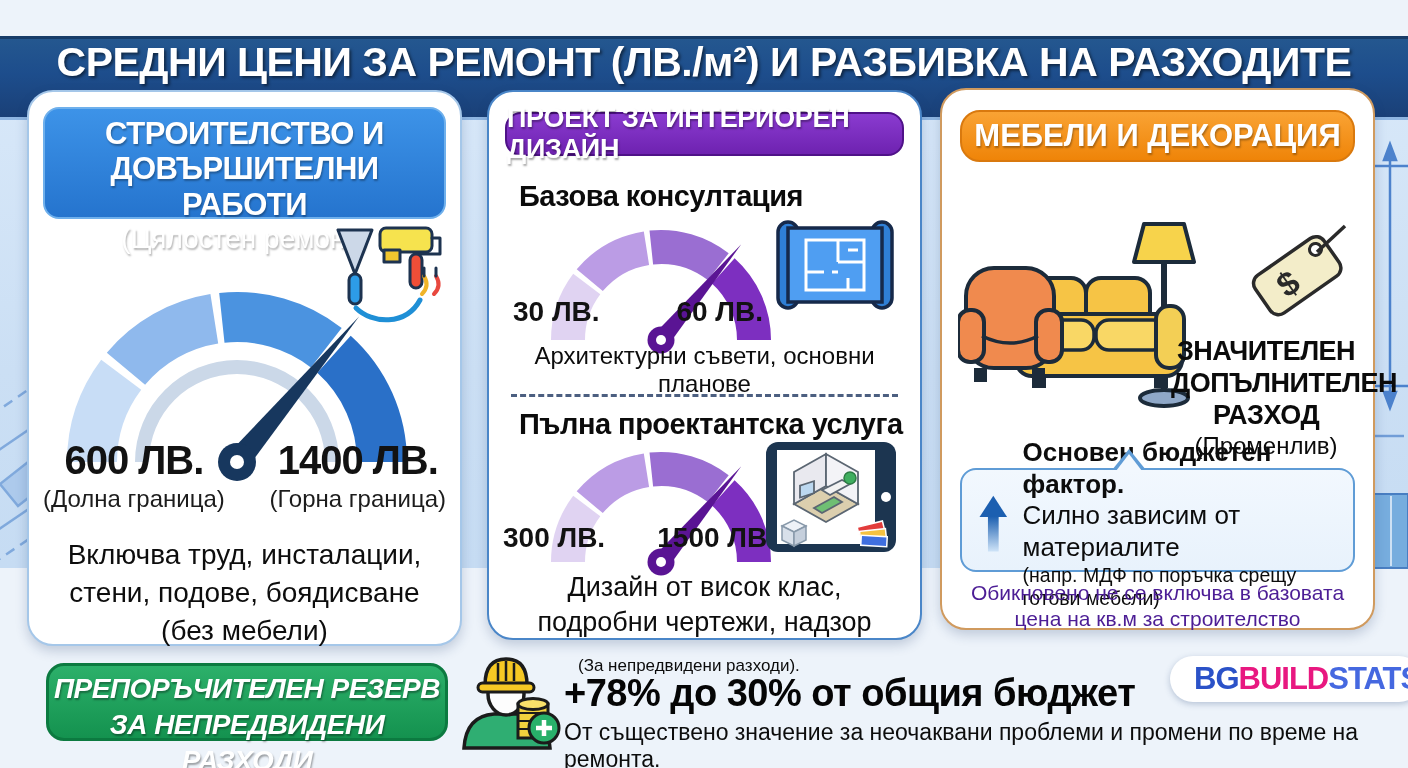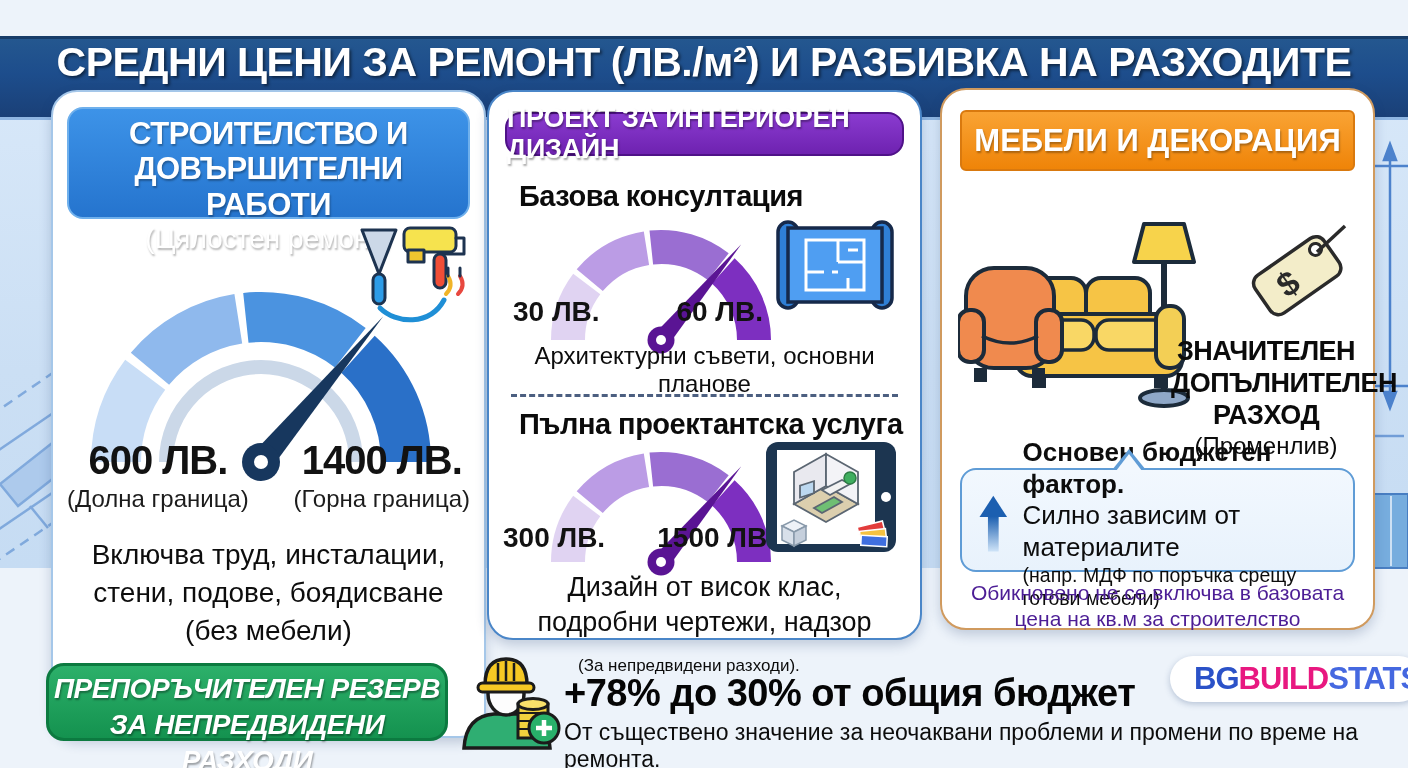--- a/index.html
+++ b/index.html
@@ -16,21 +16,21 @@
 
   
   .bg-band{position:absolute;left:0;top:76px;width:100%;height:492px;
     background:linear-gradient(180deg,#d8e8f9 0%,#cbdff4 60%,#c6dcf3 100%);}
   .bp-left{position:absolute;left:0;top:280px;opacity:.85;}
   .bp-right{position:absolute;right:0;top:60px;opacity:.9;}
 
   
   .card{position:absolute;background:#fff;border-radius:26px;box-sizing:border-box;
     box-shadow:0 5px 12px rgba(30,60,110,.22);}
-  .card1{left:51px;top:90px;width:435px;height:648px;border:2px solid #a5c7e9;}
+  .card1{left:27px;top:90px;width:435px;height:556px;border:2px solid #a5c7e9;}
   .card2{left:487px;top:90px;width:435px;height:550px;border:2px solid #4a86c8;}
   .card3{left:940px;top:88px;width:435px;height:542px;border:2px solid #d09a5e;}
 
   
   .c1-header{position:absolute;top:15px;left:14px;right:14px;height:112px;border-radius:16px;
     background:linear-gradient(180deg,#3d93e8,#2574ce);border:2px solid #6fb0ec;
     color:#fff;text-align:center;padding-top:7px;box-sizing:border-box;
     text-shadow:1px 2px 2px rgba(0,0,0,.3);}
   .c1-header .t{font-size:31px;font-weight:bold;line-height:1.14;letter-spacing:-0.5px;}
   .c1-header .s{font-size:28px;line-height:1.2;}
@@ -56,21 +56,21 @@
   .g-labels{position:absolute;display:flex;justify-content:space-between;font-size:28px;font-weight:bold;color:#121212;}
   .g2a-labels{top:204px;left:24px;width:250px;}
   .g2b-labels{top:430px;left:14px;width:272px;}
   .bp-icon{position:absolute;right:24px;top:120px;}
   .tab-icon{position:absolute;right:20px;top:346px;}
   .c2-d1{position:absolute;top:250px;left:0;right:0;text-align:center;font-size:24px;color:#0d0d0d;}
   .c2-div{position:absolute;top:302px;left:22px;right:22px;border-top:3px dashed #4c5f80;}
   .c2-d2{position:absolute;top:478px;left:40px;right:40px;text-align:center;font-size:27px;color:#0d0d0d;line-height:1.3;}
 
   
-  .c3-pill{position:absolute;top:20px;left:18px;right:18px;height:61px;border-radius:6px;
+  .c3-pill{position:absolute;top:20px;left:18px;right:18px;height:52px;border-radius:20px;
     background:linear-gradient(180deg,#f9a334,#ef8408);border:2px solid #d9790e;
     color:#fff;font-size:31px;font-weight:bold;display:flex;align-items:center;justify-content:center;
     box-sizing:border-box;text-shadow:1px 2px 2px rgba(0,0,0,.3);}
   .furn-icon{position:absolute;left:16px;top:128px;}
   .tag-icon{position:absolute;right:22px;top:124px;}
   .c3-cost{position:absolute;right:12px;top:246px;width:190px;text-align:center;color:#0b0b0b;}
   .c3-cost .l{font-size:27px;font-weight:bold;line-height:1.18;letter-spacing:-0.5px;}
   .c3-cost .cap{font-size:24px;margin-top:0;}
   .callout{position:absolute;left:18px;right:18px;top:378px;height:104px;border:2.5px solid #5f9cd6;
     border-radius:16px;background:linear-gradient(180deg,#f2f8fe,#e8f2fc);box-sizing:border-box;

